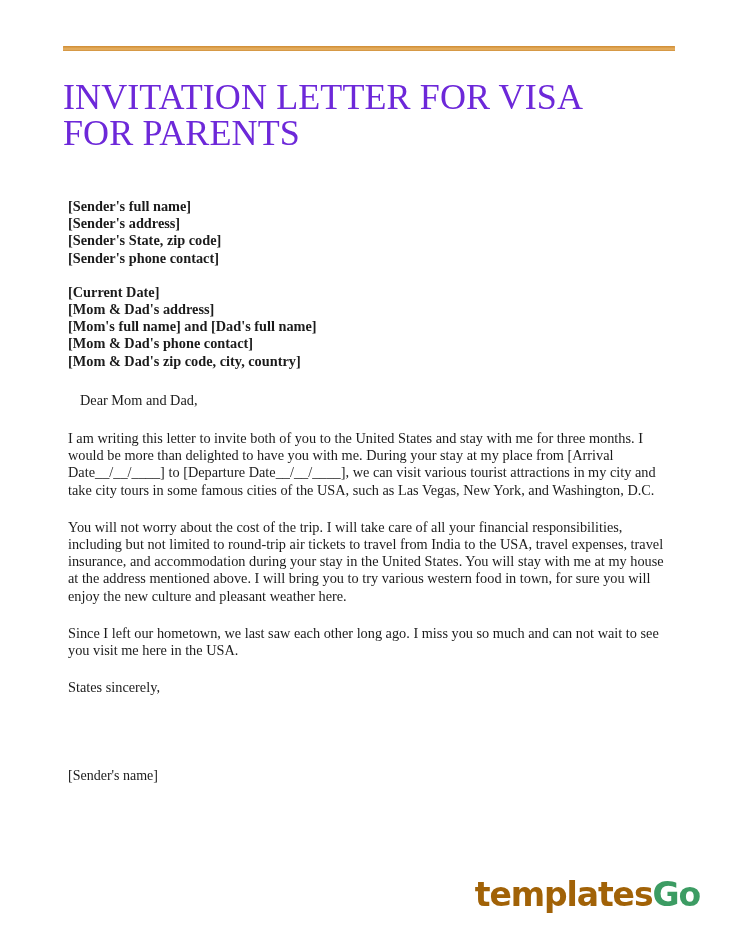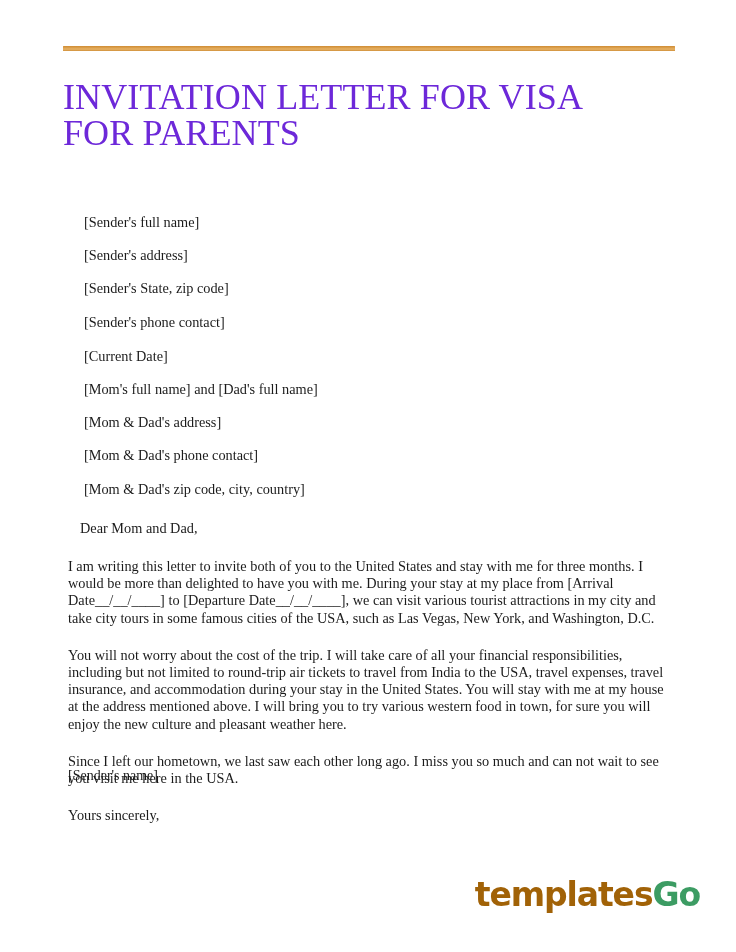--- a/index.html
+++ b/index.html
@@ -67,23 +67,24 @@
     line-height: 17.2px;
     color: #1b1b1b;
   }
 
   .addr-block {
     margin: 0 0 16px 0;
     padding: 0;
     list-style: none;
   }
   .addr-block li {
-    margin: 16px;
+    margin: 0;
     padding: 0;
     white-space: nowrap;
+    font-weight: bold;
   }
 
   .sender-block { margin-bottom: 17px; }
   .recipient-block { margin-bottom: 22px; }
 
   .salutation {
     margin: 0 0 21px 12px;
   }
 
   .para {
@@ -133,35 +134,35 @@
 
     <ul class="addr-block sender-block">
       <li>[Sender's full name]</li>
       <li>[Sender's address]</li>
       <li>[Sender's State, zip code]</li>
       <li>[Sender's phone contact]</li>
     </ul>
 
     <ul class="addr-block recipient-block">
       <li>[Current Date]</li>
+      <li>[Mom &amp; Dad's address]</li>
       <li>[Mom's full name] and [Dad's full name]</li>
-      <li>[Mom &amp; Dad's address]</li>
       <li>[Mom &amp; Dad's phone contact]</li>
       <li>[Mom &amp; Dad's zip code, city, country]</li>
     </ul>
 
     <p class="salutation">Dear Mom and Dad,</p>
 
     <p class="para">I am writing this letter to invite both of you to the United States and stay with me for three months. I would be more than delighted to have you with me. During your stay at my place from [Arrival Date__/__/____] to [Departure Date__/__/____], we can visit various tourist attractions in my city and take city tours in some famous cities of the USA, such as Las Vegas, New York, and Washington, D.C.</p>
 
     <p class="para">You will not worry about the cost of the trip. I will take care of all your financial responsibilities, including but not limited to round-trip air tickets to travel from India to the USA, travel expenses, travel insurance, and accommodation during your stay in the United States. You will stay with me at my house at the address mentioned above. I will bring you to try various western food in town, for sure you will enjoy the new culture and pleasant weather here.</p>
 
     <p class="para">Since I left our hometown, we last saw each other long ago. I miss you so much and can not wait to see you visit me here in the USA.</p>
 
-    <p class="closing">Yours sincerely,</p>
+    <p class="closing">States sincerely,</p>
 
   </div>
 
   <div class="signature-name">[Sender's name]</div>
 
   <div class="brand-logo">
     <span class="brand-primary">templates</span><span class="brand-accent">Go</span>
   </div>
 
 </div>

